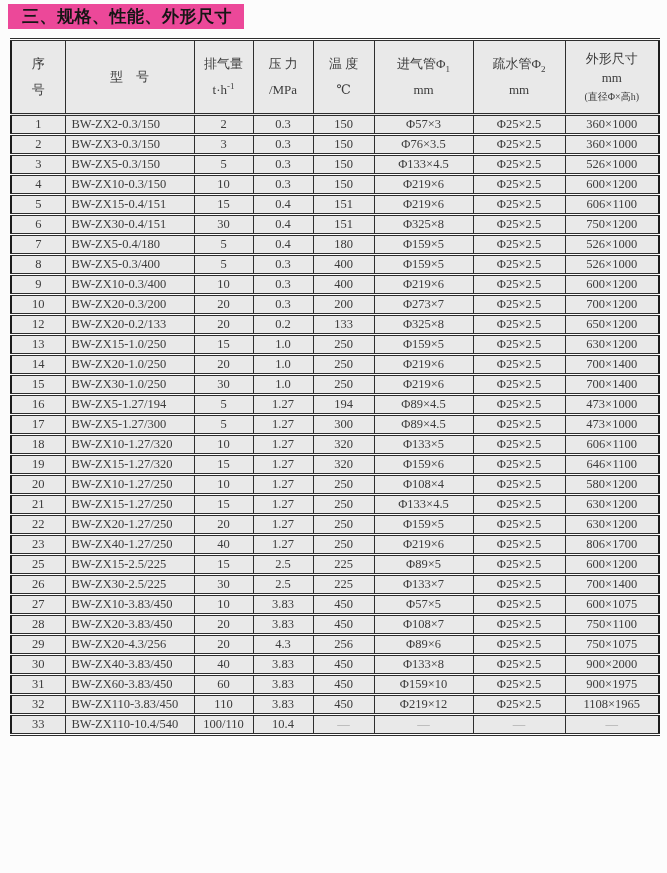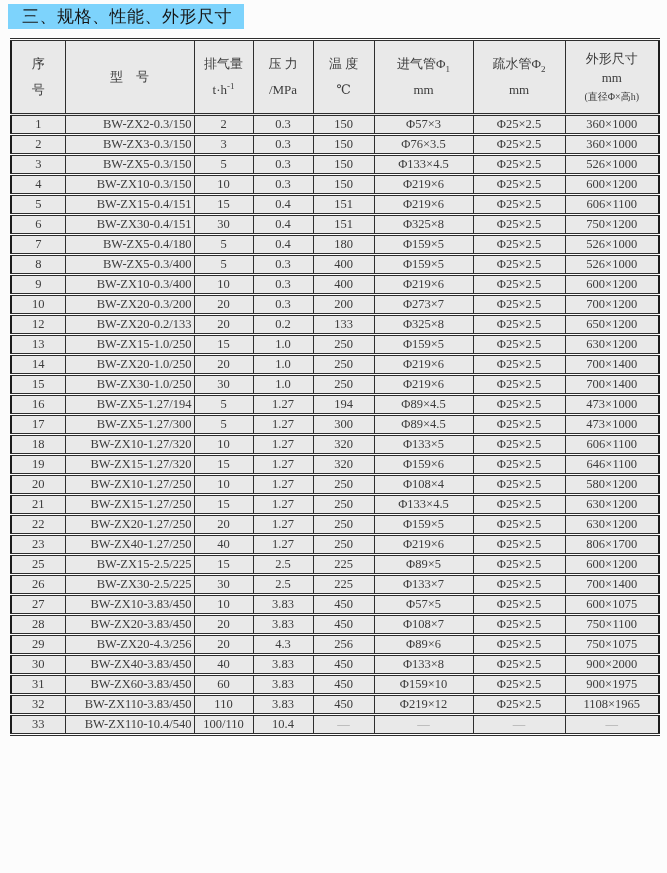--- a/index.html
+++ b/index.html
@@ -8,23 +8,23 @@
     width: 667px; height: 873px;
     background: #fcfcfc;
     font-family: "Liberation Serif", "DejaVu Serif", serif;
     position: relative;
     overflow: hidden;
   }
   .doc-title {
     position: absolute; left: 8px; top: 4px;
     height: 25px; line-height: 25px;
     padding: 0 12px 0 14px;
-    background: #7dd3fc;
+    background: #ec4899;
     font-family: "DejaVu Sans", "Liberation Sans", sans-serif;
-    font-size: 17px; font-weight: normal; color: #161616;
+    font-size: 17px; font-weight: bold; color: #161616;
     letter-spacing: 0.5px;
     white-space: nowrap;
   }
   .table-wrap { position: absolute; left: 10px; top: 38px; }
   table.spec {
     border-collapse: collapse;
     table-layout: fixed;
     width: 648px;
     border: 2px solid #1c1c1c;
     background: #fff;
@@ -39,21 +39,21 @@
     font-weight: normal;
   }
   td {
     height: 20px;
     font-size: 12.5px;
     text-align: center;
     padding: 0 2px;
     overflow: hidden;
     white-space: nowrap;
   }
-  td.model { text-align: right; padding-left: 6px; }
+  td.model { text-align: left; padding-left: 6px; }
   th { padding: 5px 2px; font-size: 13px; text-align: center; }
   .hstack {
     display: flex; flex-direction: column;
     justify-content: space-evenly; align-items: center;
     height: 62px;
   }
   .hstack span { line-height: 1.1; }
   .dim-note { font-size: 10px; }
   sup, sub { font-size: 9px; line-height: 0; }
   td.muted { color: #a9a9a9; }

